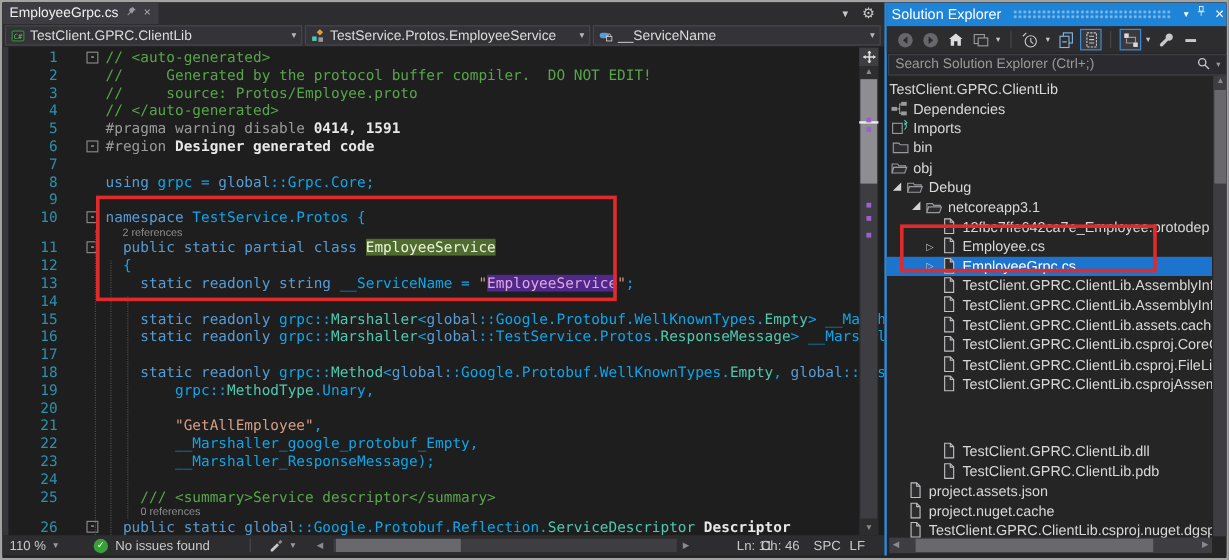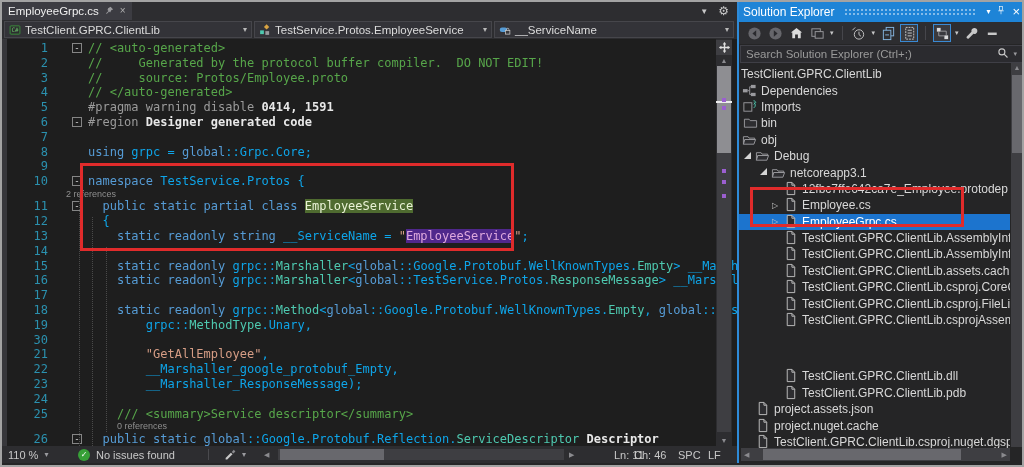--- a/index.html
+++ b/index.html
@@ -140,31 +140,31 @@
           <div class="code-row"><span class="ln">1</span><span class="fold-col"><span class="fold-box">-</span></span><span class="toks"><span class="tk-c">// &lt;auto-generated&gt;</span></span></div>
           <div class="code-row"><span class="ln">2</span><span class="fold-col"></span><span class="toks"><span class="tk-c">//     Generated by the protocol buffer compiler.  DO NOT EDIT!</span></span></div>
           <div class="code-row"><span class="ln">3</span><span class="fold-col"></span><span class="toks"><span class="tk-c">//     source: Protos/Employee.proto</span></span></div>
           <div class="code-row"><span class="ln">4</span><span class="fold-col"></span><span class="toks"><span class="tk-c">// &lt;/auto-generated&gt;</span></span></div>
           <div class="code-row"><span class="ln">5</span><span class="fold-col"></span><span class="toks"><span class="tk-d">#pragma warning disable </span><span class="tk-b">0414, 1591</span></span></div>
           <div class="code-row"><span class="ln">6</span><span class="fold-col"><span class="fold-box">-</span></span><span class="toks"><span class="tk-d">#region </span><span class="tk-b">Designer generated code</span></span></div>
           <div class="code-row"><span class="ln">7</span><span class="fold-col"></span><span class="toks"></span></div>
           <div class="code-row"><span class="ln">8</span><span class="fold-col"></span><span class="toks"><span class="tk-k">using</span><span class="tk-p"> grpc = </span><span class="tk-k">global</span><span class="tk-p">::Grpc.Core;</span></span></div>
           <div class="code-row"><span class="ln">9</span><span class="fold-col"></span><span class="toks"></span></div>
           <div class="code-row"><span class="ln">10</span><span class="fold-col"><span class="fold-box">-</span></span><span class="toks"><span class="tk-k">namespace</span><span class="tk-p"> TestService.Protos {</span></span></div>
-          <div class="lens-row" style="padding-left: 64px;">2 references</div>
+          <div class="lens-row" style="padding-left: 100px;">2 references</div>
           <div class="code-row"><span class="ln">11</span><span class="fold-col"><span class="fold-box">-</span></span><span class="toks"><span class="tk-p">  </span><span class="tk-k">public static partial class</span><span class="tk-p"> </span><span class="tk-g">EmployeeService</span></span></div>
           <div class="code-row"><span class="ln">12</span><span class="fold-col"></span><span class="toks"><span class="tk-p">  {</span></span></div>
           <div class="code-row"><span class="ln">13</span><span class="fold-col"></span><span class="toks"><span class="tk-p">    </span><span class="tk-k">static readonly string</span><span class="tk-p"> __ServiceName = </span><span class="tk-s">"</span><span class="tk-v">EmployeeService</span><span class="tk-s">"</span><span class="tk-p">;</span></span></div>
           <div class="code-row"><span class="ln">14</span><span class="fold-col"></span><span class="toks"></span></div>
           <div class="code-row"><span class="ln">15</span><span class="fold-col"></span><span class="toks"><span class="tk-p">    </span><span class="tk-k">static readonly</span><span class="tk-p"> grpc::</span><span class="tk-y">Marshaller</span><span class="tk-p">&lt;</span><span class="tk-k">global</span><span class="tk-p">::Google.Protobuf.WellKnownTypes.</span><span class="tk-y">Empty</span><span class="tk-p">&gt; __Marshaller_google_protobuf_Empty</span></span></div>
           <div class="code-row"><span class="ln">16</span><span class="fold-col"></span><span class="toks"><span class="tk-p">    </span><span class="tk-k">static readonly</span><span class="tk-p"> grpc::</span><span class="tk-y">Marshaller</span><span class="tk-p">&lt;</span><span class="tk-k">global</span><span class="tk-p">::TestService.Protos.</span><span class="tk-y">ResponseMessage</span><span class="tk-p">&gt; __Marshaller_ResponseMessage</span></span></div>
           <div class="code-row"><span class="ln">17</span><span class="fold-col"></span><span class="toks"></span></div>
           <div class="code-row"><span class="ln">18</span><span class="fold-col"></span><span class="toks"><span class="tk-p">    </span><span class="tk-k">static readonly</span><span class="tk-p"> grpc::</span><span class="tk-y">Method</span><span class="tk-p">&lt;</span><span class="tk-k">global</span><span class="tk-p">::Google.Protobuf.WellKnownTypes.</span><span class="tk-y">Empty</span><span class="tk-p">, </span><span class="tk-k">global</span><span class="tk-p">::TestService.Protos.ResponseMessage&gt;</span></span></div>
           <div class="code-row"><span class="ln">19</span><span class="fold-col"></span><span class="toks"><span class="tk-p">        grpc::</span><span class="tk-y">MethodType</span><span class="tk-p">.Unary,</span></span></div>
-          <div class="code-row"><span class="ln">30</span><span class="fold-col"></span></div>
+          <div class="code-row"><span class="ln">20</span><span class="fold-col"></span></div>
           <div class="code-row"><span class="ln">21</span><span class="fold-col"></span><span class="toks"><span class="tk-p">        </span><span class="tk-s">"GetAllEmployee"</span><span class="tk-p">,</span></span></div>
           <div class="code-row"><span class="ln">22</span><span class="fold-col"></span><span class="toks"><span class="tk-p">        __Marshaller_google_protobuf_Empty,</span></span></div>
           <div class="code-row"><span class="ln">23</span><span class="fold-col"></span><span class="toks"><span class="tk-p">        __Marshaller_ResponseMessage);</span></span></div>
           <div class="code-row"><span class="ln">24</span><span class="fold-col"></span><span class="toks"></span></div>
           <div class="code-row"><span class="ln">25</span><span class="fold-col"></span><span class="toks"><span class="tk-p">    </span><span class="tk-c">/// &lt;summary&gt;Service descriptor&lt;/summary&gt;</span></span></div>
           <div class="lens-row" style="padding-left: 115px;">0 references</div>
           <div class="code-row"><span class="ln">26</span><span class="fold-col"><span class="fold-box">-</span></span><span class="toks"><span class="tk-p">  </span><span class="tk-k">public static</span><span class="tk-p"> </span><span class="tk-k">global</span><span class="tk-p">::Google.Protobuf.Reflection.</span><span class="tk-y">ServiceDescriptor</span><span class="tk-p"> </span><span class="tk-b">Descriptor</span></span></div>
         </div>
 
       <div class="guide" style="left:77px;top:153px;height:254px;"></div>

